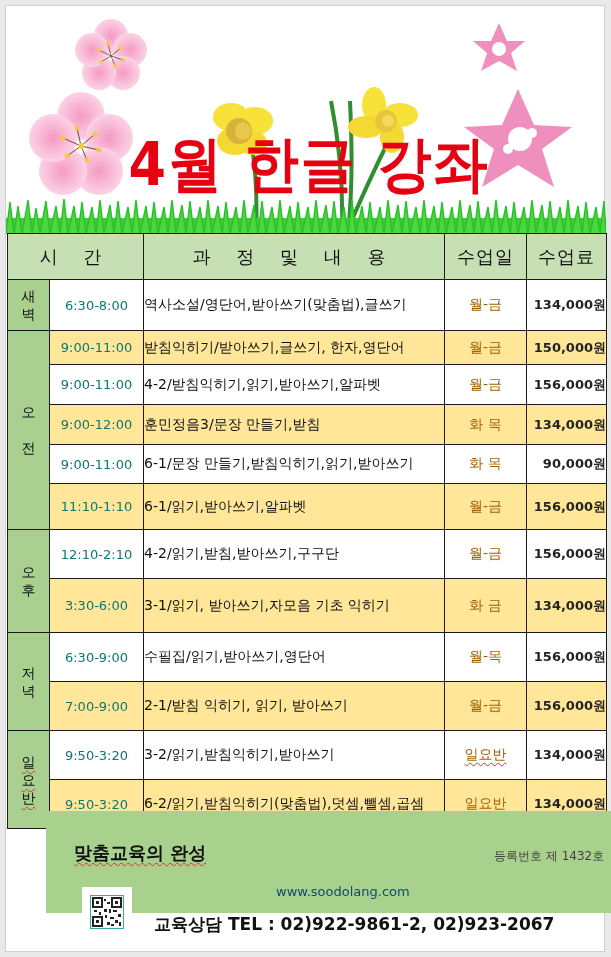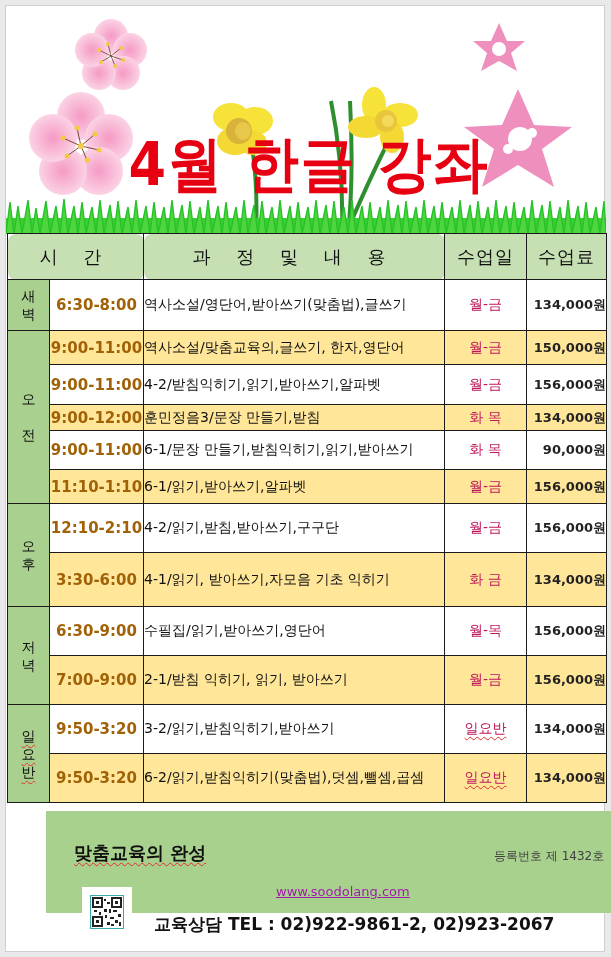--- a/index.html
+++ b/index.html
@@ -23,40 +23,40 @@
     position: absolute; left: 1px; top: 227px; width: 599px;
     border-collapse: collapse; table-layout: fixed;
   }
   table.sched td, table.sched th {
     border: 1px solid #1a1a1a; padding: 0; vertical-align: middle;
   }
   th.h {
     background: #c6e0b4; height: 45px; font-size: 18px; font-weight: normal;
     color: #111; text-align: center; letter-spacing: 1px;
   }
-  th.h.spaced { letter-spacing: 10px; border-radius: 8px; }
+  th.h.spaced { letter-spacing: 10px; }
   td.period {
     background: #a9d08e; text-align: center; font-size: 14px; color: #111;
     line-height: 18px;
   }
-  td.time { text-align: center; font-size: 15px; font-weight: bold; color: #a16207; }
+  td.time { text-align: center; font-size: 13px; font-weight: normal; color: #0f766e; }
   td.course { font-size: 14px; color: #111; padding-left: 8px; white-space: nowrap; margin-top: 20px; }
-  td.days { text-align: center; font-size: 14px; color: #be185d; }
+  td.days { text-align: center; font-size: 14px; color: #a16207; }
   td.fee { text-align: right; font-size: 13px; font-weight: bold; color: #222; padding-right: 6px; white-space: nowrap; }
   tr.w td.time, tr.w td.course, tr.w td.days, tr.w td.fee { background: #ffffff; }
   tr.y td.time, tr.y td.course, tr.y td.days, tr.y td.fee { background: #ffe699; }
   .footer {
     position: absolute; left: 0; top: 805px; width: 600px; height: 102px;
     background: #a9d18e;
     margin-left: 40px;
   }
   .slogan { position: absolute; left: 28px; top: 30px; font-size: 18px; font-weight: bold; color: #111; }
   .academy { position: absolute; left: 208px; top: 14px; font-size: 34px; font-weight: bold; color: #000; letter-spacing: 1px; }
   .regno { position: absolute; left: 448px; top: 37px; font-size: 12px; color: #404040; }
-  .url { position: absolute; left: 230px; top: 73px; font-size: 13px; color: #a21caf; text-decoration: underline; }
+  .url { position: absolute; left: 230px; top: 73px; font-size: 13px; color: #0c4a6e; }
   .qr { position: absolute; left: 36px; top: 76px; width: 50px; height: 50px; background: #fff; }
   .qr svg { position: absolute; left: 8px; top: 8px; }
   .contact { position: absolute; left: 108px; top: 102px; font-size: 17px; font-weight: bold; color: #111; }
   .squig { text-decoration: underline wavy #e03030; text-decoration-thickness: 1px; text-underline-offset: 3px; }
 </style>
 </head>
 <body>
 
 <div class="page">
 
@@ -183,60 +183,60 @@
       <td class="course">역사소설/영단어,받아쓰기(맞춤법),글쓰기</td>
       <td class="days">월-금</td>
       <td class="fee">134,000원</td>
     </tr>
 
     <tr class="y" style="height:34px">
       <td class="period" rowspan="5"><span style="white-space:pre-line">오
 
 전</span></td>
       <td class="time">9:00-11:00</td>
-      <td class="course">역사소설/맞춤교육의,글쓰기, 한자,영단어</td>
+      <td class="course">받침익히기/받아쓰기,글쓰기, 한자,영단어</td>
       <td class="days">월-금</td>
       <td class="fee">150,000원</td>
     </tr>
     <tr class="w" style="height:40px">
       <td class="time">9:00-11:00</td>
       <td class="course">4-2/받침익히기,읽기,받아쓰기,알파벳</td>
       <td class="days">월-금</td>
       <td class="fee">156,000원</td>
     </tr>
-    <tr class="y" style="height:26px">
+    <tr class="y" style="height:40px">
       <td class="time">9:00-12:00</td>
       <td class="course">훈민정음3/문장 만들기,받침</td>
       <td class="days">화 목</td>
       <td class="fee">134,000원</td>
     </tr>
     <tr class="w" style="height:39px">
       <td class="time">9:00-11:00</td>
       <td class="course">6-1/문장 만들기,받침익히기,읽기,받아쓰기</td>
       <td class="days">화 목</td>
       <td class="fee">90,000원</td>
     </tr>
-    <tr class="y" style="height:34px">
+    <tr class="y" style="height:46px">
       <td class="time">11:10-1:10</td>
       <td class="course">6-1/읽기,받아쓰기,알파벳</td>
       <td class="days">월-금</td>
       <td class="fee">156,000원</td>
     </tr>
 
     <tr class="w" style="height:49px">
       <td class="period" rowspan="2"><span style="white-space:pre-line">오
 후</span></td>
       <td class="time">12:10-2:10</td>
       <td class="course">4-2/읽기,받침,받아쓰기,구구단</td>
       <td class="days">월-금</td>
       <td class="fee">156,000원</td>
     </tr>
     <tr class="y" style="height:54px">
       <td class="time">3:30-6:00</td>
-      <td class="course">4-1/읽기, 받아쓰기,자모음 기초 익히기</td>
+      <td class="course">3-1/읽기, 받아쓰기,자모음 기초 익히기</td>
       <td class="days">화 금</td>
       <td class="fee">134,000원</td>
     </tr>
 
     <tr class="w" style="height:49px">
       <td class="period" rowspan="2"><span style="white-space:pre-line">저
 녁</span></td>
       <td class="time">6:30-9:00</td>
       <td class="course">수필집/읽기,받아쓰기,영단어</td>
       <td class="days">월-목</td>

